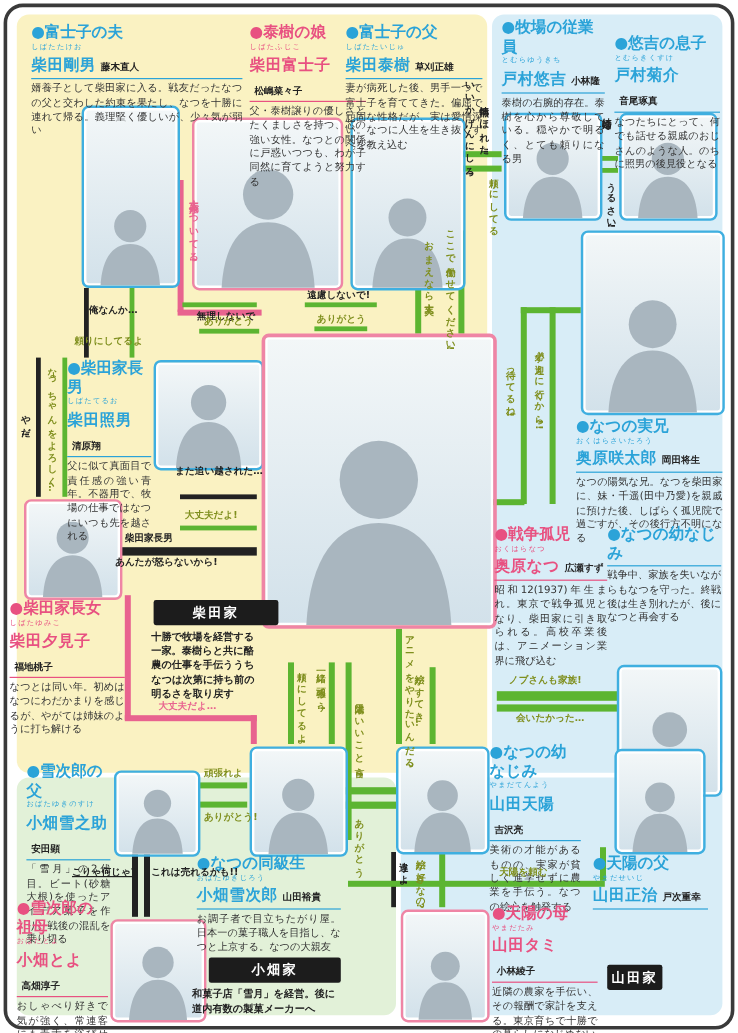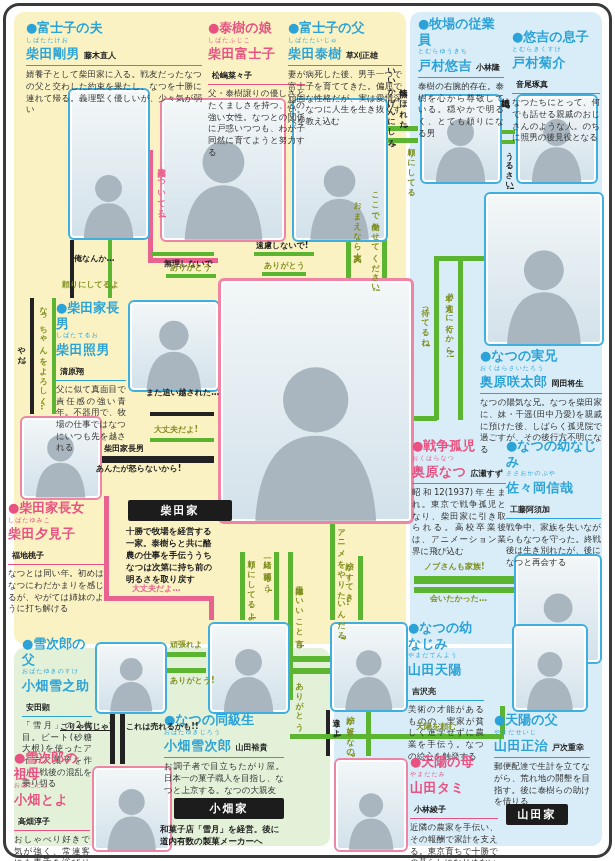--- a/index.html
+++ b/index.html
@@ -62,21 +62,21 @@
   #i-nobuya{left:506px;top:438px;width:95px;}    #p-nobuya{left:514px;top:554px;width:84px;height:106px;}
   #i-yukinosuke{left:22px;top:636px;width:70px;} #p-yukinosuke{left:95px;top:642px;width:68px;height:68px;}
   #i-toyo{left:14px;top:750px;width:76px;}       #p-toyo{left:92px;top:766px;width:76px;height:82px;}
   #i-yukijiro{left:164px;top:712px;width:120px;} #p-yukijiro{left:208px;top:622px;width:78px;height:88px;}
   #i-tenyo{left:408px;top:620px;width:76px;}     #p-tenyo{left:330px;top:622px;width:74px;height:86px;}
   #i-seiji{left:494px;top:712px;width:96px;}     #p-seiji{left:512px;top:624px;width:72px;height:84px;}
   #i-tami{left:410px;top:754px;width:88px;}      #p-tami{left:334px;top:758px;width:70px;height:90px;}
 
   #f-shibata{left:128px;top:500px;width:104px;}  #fd-shibata{left:126px;top:526px;width:92px;}
   #f-obata{left:174px;top:798px;width:110px;}    #fd-obata{left:160px;top:824px;width:126px;}
-  #f-yamada{left:506px;top:804px;width:62px;}    #fd-yamada{left:490px;top:828px;width:106px;}
+  #f-yamada{left:506px;top:804px;width:46px;}    #fd-yamada{left:490px;top:828px;width:106px;}
 </style>
 </head>
 <body>
 
 <div id="stage">
   <div class="frame"></div>
   <div class="panel" id="panel-shibata"></div>
   <div class="panel" id="panel-right"></div>
   <div class="panel" id="panel-obata"></div>
   <div class="panel" id="panel-yamada"></div>
@@ -279,21 +279,20 @@
   </div>
   <div class="photo f" id="p-natsu">
       <svg viewBox="0 0 100 110" preserveAspectRatio="xMidYMax meet">
         <circle cx="50" cy="36" r="20" fill="#a9b6bf"></circle>
         <path d="M50 58 C28 58 15 76 13 110 L87 110 C85 76 72 58 50 58 Z" fill="#a9b6bf"></path>
       </svg>
     </div>
 
   <div class="info m" id="i-nobuya">
     <div class="role">●なつの幼なじみ</div>
-    <div class="nameline"><span class="kana">ささおかのぶや</span><span class="cname">佐々岡信哉</span><span class="actor">工藤阿須加</span></div>
     <div class="rule"></div>
     <div class="desc">戦争中、家族を失いながらもなつを守った。終戦後は生き別れたが、後になつと再会する</div>
   </div>
   <div class="photo m" id="p-nobuya">
       <svg viewBox="0 0 100 110" preserveAspectRatio="xMidYMax meet">
         <circle cx="50" cy="36" r="20" fill="#a9b6bf"></circle>
         <path d="M50 58 C28 58 15 76 13 110 L87 110 C85 76 72 58 50 58 Z" fill="#a9b6bf"></path>
       </svg>
     </div>
 
@@ -346,21 +345,20 @@
       <svg viewBox="0 0 100 110" preserveAspectRatio="xMidYMax meet">
         <circle cx="50" cy="36" r="20" fill="#a9b6bf"></circle>
         <path d="M50 58 C28 58 15 76 13 110 L87 110 C85 76 72 58 50 58 Z" fill="#a9b6bf"></path>
       </svg>
     </div>
 
   <div class="info m" id="i-seiji">
     <div class="role">●天陽の父</div>
     <div class="nameline"><span class="kana" actable="false">やまだせいじ</span><span class="cname">山田正治</span><span class="actor">戸次重幸</span></div>
     <div class="rule"></div>
-    <div class="desc">郵便配達で生計を立てながら、荒れ地の開墾を目指す。後に泰樹らの助けを借りる</div>
   </div>
   <div class="photo m" id="p-seiji">
       <svg viewBox="0 0 100 110" preserveAspectRatio="xMidYMax meet">
         <circle cx="50" cy="36" r="20" fill="#a9b6bf"></circle>
         <path d="M50 58 C28 58 15 76 13 110 L87 110 C85 76 72 58 50 58 Z" fill="#a9b6bf"></path>
       </svg>
     </div>
 
   <div class="info f" id="i-tami">
     <div class="role">●天陽の母</div>

